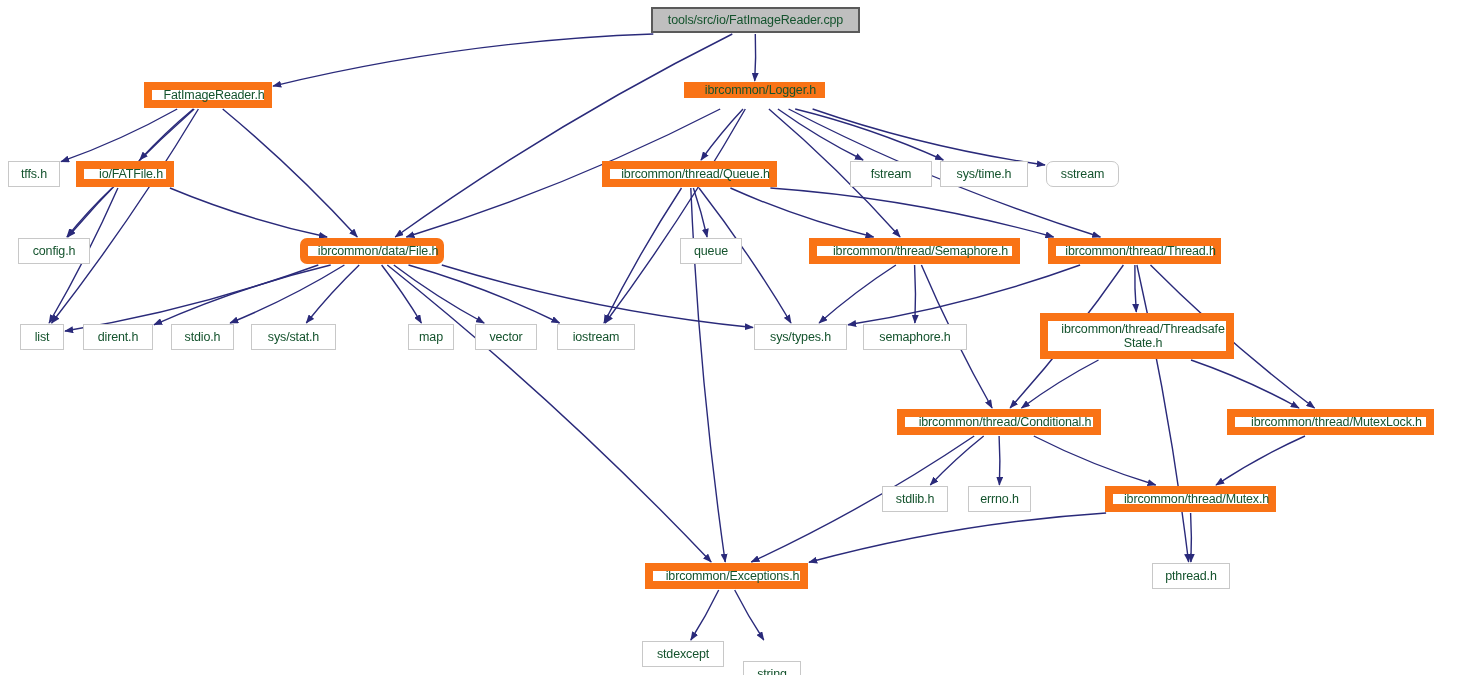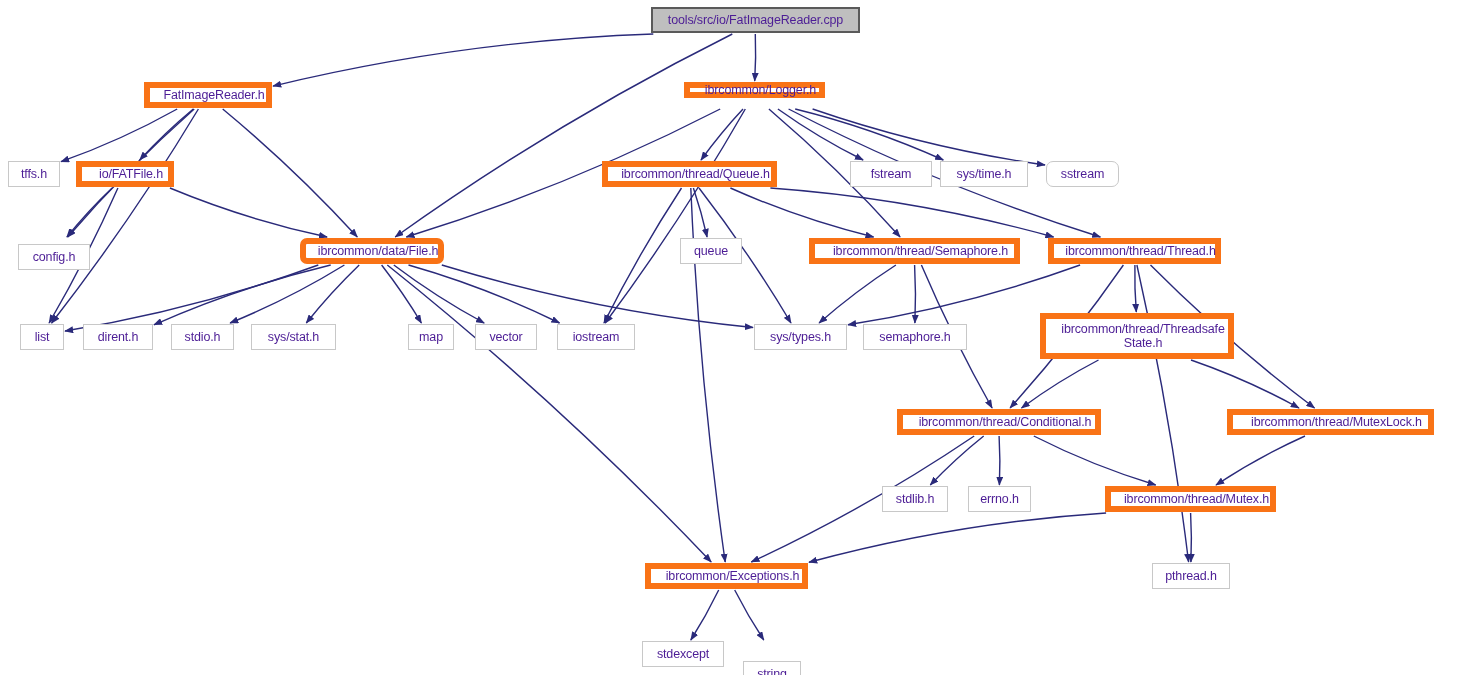--- a/index.html
+++ b/index.html
@@ -1,24 +1,24 @@
 <!DOCTYPE html>
 <html><head>
 <meta charset="utf-8">
 <style>
   html,body{margin:0;padding:0;background:#ffffff;}
   #stage{position:relative;width:1457px;height:675px;background:#ffffff;
          font-family:"Liberation Sans","DejaVu Sans",sans-serif;overflow:hidden;}
   svg.edges{position:absolute;left:0;top:0;width:1457px;height:675px;}
   .node{position:absolute;box-sizing:border-box;display:flex;align-items:center;
         justify-content:center;text-align:center;background:#ffffff;
-        font-size:12.5px;color:#4c1d95;line-height:1.15;white-space:pre-line;
+        font-size:12.5px;color:#14532d;line-height:1.15;white-space:pre-line;
         letter-spacing:-0.15px;}
   .node.leaf{border:1px solid #c8c8c8;}
-  .node.internal{border:6px solid #f97316;padding-left:12px;}
+  .node.internal{border:8px solid #f97316;padding-left:12px;}
   .node.root{border:2px solid #5a5a5a;background:#bfbfbf;}
 </style>
 </head>
 <body>
 
 <div id="stage">
   <svg class="edges" viewBox="0 0 1457 675" xmlns="http://www.w3.org/2000/svg">
     <defs>
       <marker id="arrow" markerWidth="9" markerHeight="7" refX="8.2" refY="3.5" orient="auto" markerUnits="userSpaceOnUse">
         <path d="M0,0 L9,3.5 L0,7 z" fill="#2a2a7a"></path>
@@ -83,21 +83,21 @@
   <div id="node-layer">
       <div class="node root" style="left: 651px; top: 7px; width: 209px; height: 26px;"><span>tools/src/io/FatImageReader.cpp</span></div>
       <div class="node internal" style="left: 144px; top: 82px; width: 128px; height: 26px;"><span>FatImageReader.h</span></div>
       <div class="node internal" style="left: 684px; top: 82px; width: 141px; height: 16px;"><span>ibrcommon/Logger.h</span></div>
       <div class="node leaf" style="left: 8px; top: 161px; width: 52px; height: 26px;"><span>tffs.h</span></div>
       <div class="node internal" style="left: 76px; top: 161px; width: 98px; height: 26px;"><span>io/FATFile.h</span></div>
       <div class="node internal" style="left: 602px; top: 161px; width: 175px; height: 26px;"><span>ibrcommon/thread/Queue.h</span></div>
       <div class="node leaf" style="left: 850px; top: 161px; width: 82px; height: 26px;"><span>fstream</span></div>
       <div class="node leaf" style="left: 940px; top: 161px; width: 88px; height: 26px;"><span>sys/time.h</span></div>
       <div class="node leaf" style="left: 1046px; top: 161px; width: 73px; height: 26px; border-radius: 7px;"><span>sstream</span></div>
-      <div class="node leaf" style="left: 18px; top: 244px; width: 72px; height: 26px;"><span>config.h</span></div>
+      <div class="node leaf" style="left: 18px; top: 238px; width: 72px; height: 26px;"><span>config.h</span></div>
       <div class="node internal" style="left: 300px; top: 238px; width: 144px; height: 26px; border-radius: 7px;"><span>ibrcommon/data/File.h</span></div>
       <div class="node leaf" style="left: 680px; top: 238px; width: 62px; height: 26px;"><span>queue</span></div>
       <div class="node internal" style="left: 809px; top: 238px; width: 211px; height: 26px;"><span>ibrcommon/thread/Semaphore.h</span></div>
       <div class="node internal" style="left: 1048px; top: 238px; width: 173px; height: 26px;"><span>ibrcommon/thread/Thread.h</span></div>
       <div class="node leaf" style="left: 20px; top: 324px; width: 44px; height: 26px;"><span>list</span></div>
       <div class="node leaf" style="left: 83px; top: 324px; width: 70px; height: 26px;"><span>dirent.h</span></div>
       <div class="node leaf" style="left: 171px; top: 324px; width: 63px; height: 26px;"><span>stdio.h</span></div>
       <div class="node leaf" style="left: 251px; top: 324px; width: 85px; height: 26px;"><span>sys/stat.h</span></div>
       <div class="node leaf" style="left: 408px; top: 324px; width: 46px; height: 26px;"><span>map</span></div>
       <div class="node leaf" style="left: 475px; top: 324px; width: 62px; height: 26px; justify-content: center;"><span>vector</span></div>

